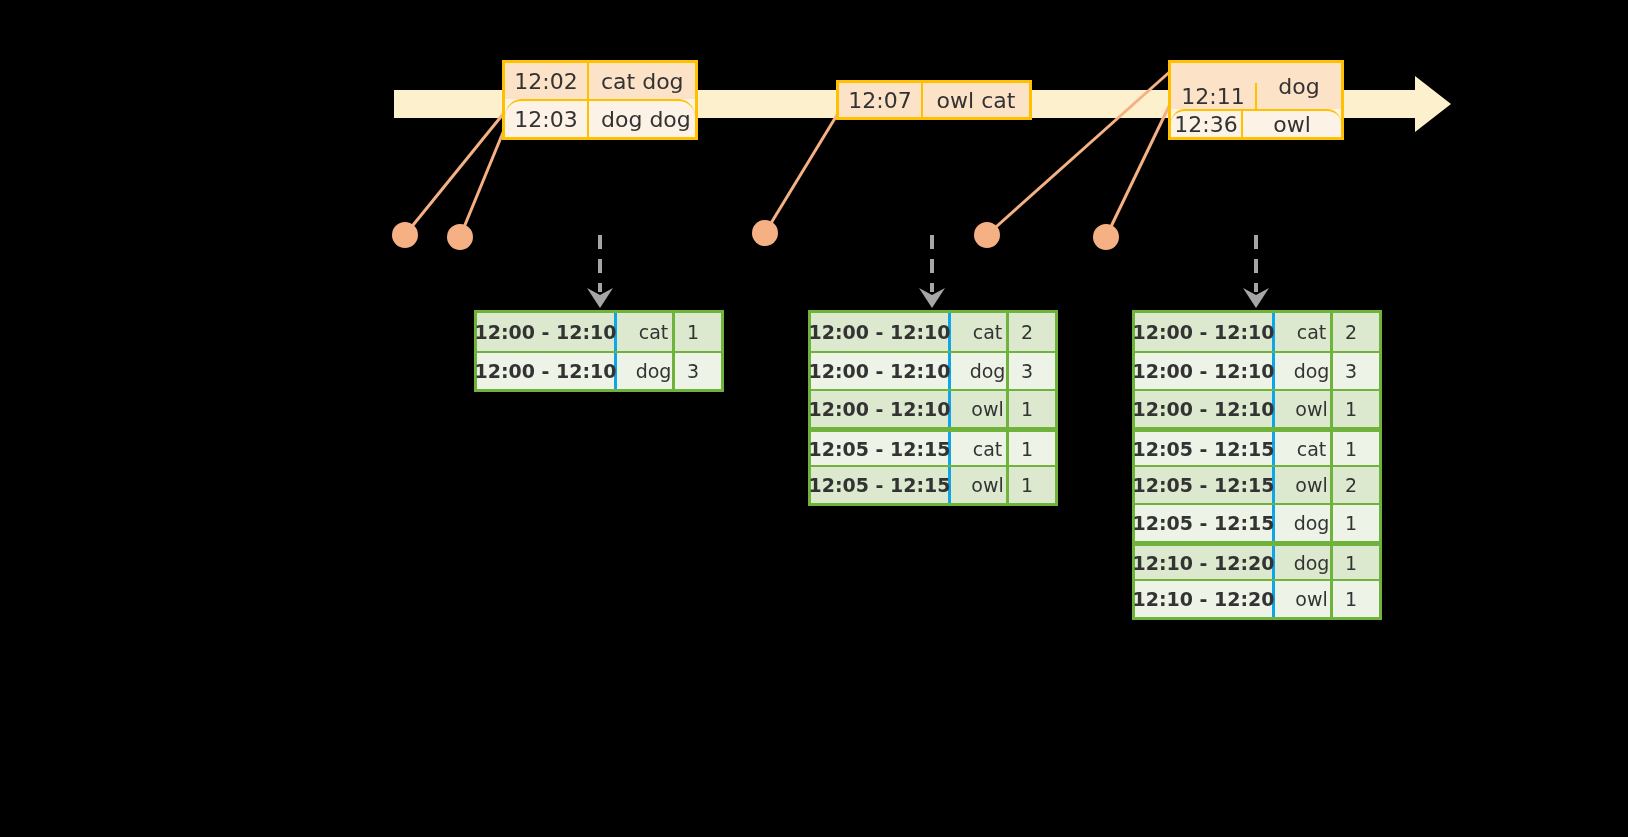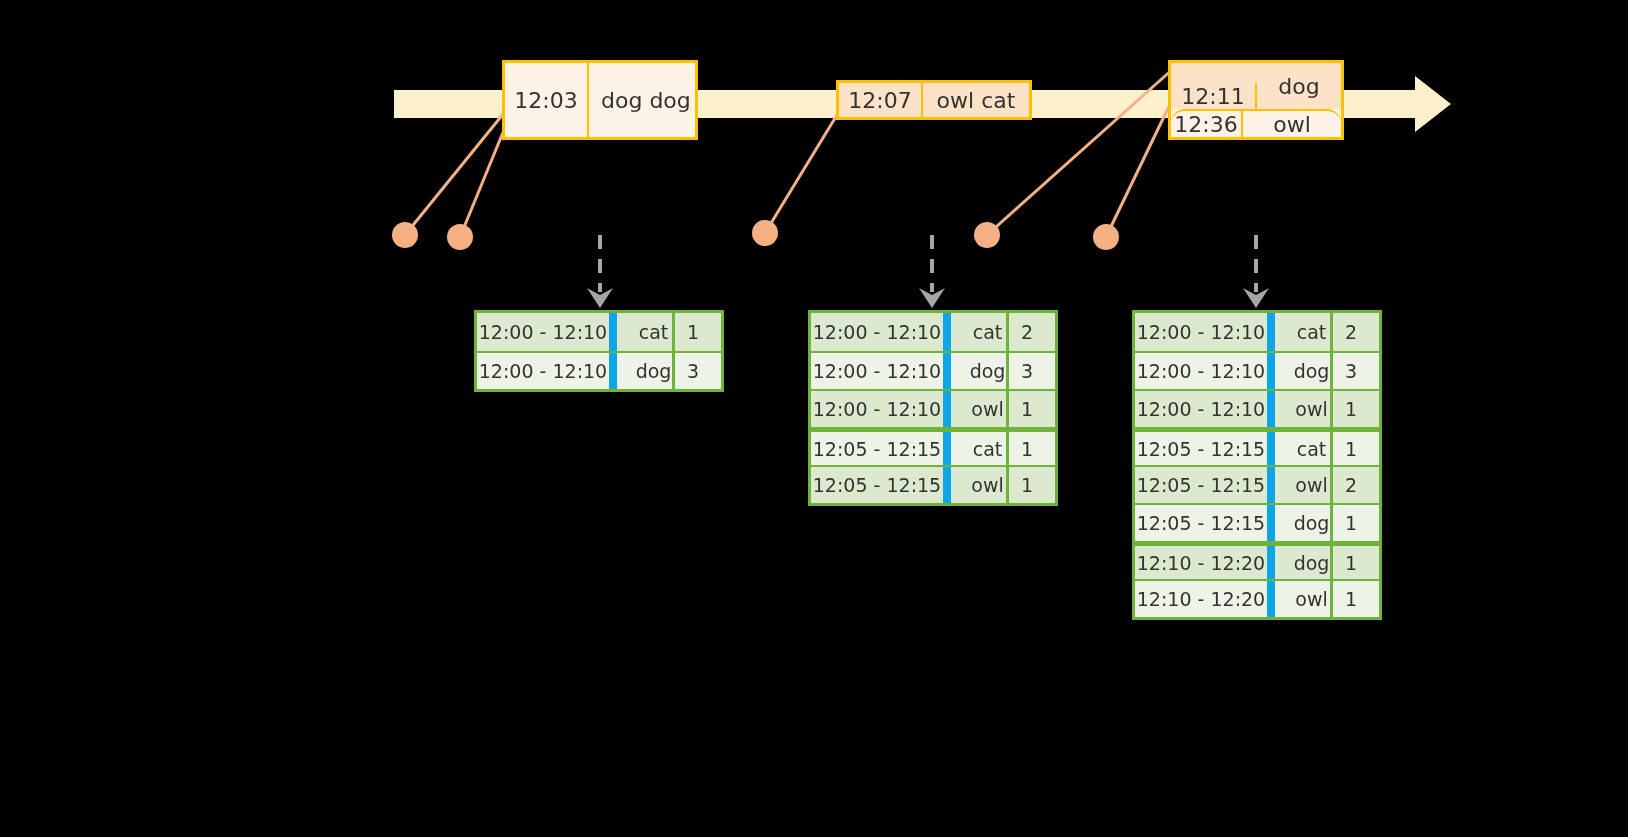--- a/index.html
+++ b/index.html
@@ -92,27 +92,28 @@
     box-sizing: border-box;
   }
   .res-row.odd  { background: #dde9cf; }
   .res-row.even { background: #edf3e6; }
   .res-row + .res-row { border-top: 2px solid #6fb33c; }
   .res-row.group-start + .res-row,
   .res-row.group-break { border-top: 5px solid #6fb33c; }
   .res-win {
     box-sizing: border-box;
     width: 140px;
-    border-right: 8px solid #0ea5e9;
+    border-right: 3px solid #0ea5e9;
     display: flex;
     align-items: center;
     justify-content: center;
     color: #333333;
     font-size: 19px;
     white-space: nowrap;
+    font-weight: bold;
   }
   .res-key {
     box-sizing: border-box;
     width: 58px;
     border-right: 3px solid #6fb33c;
     display: flex;
     align-items: center;
     justify-content: center;
     color: #333333;
     font-size: 19px;
@@ -177,20 +178,24 @@
 
   <div id="dots-layer">
       <div class="dot" style="left: 392px; top: 222px;"></div>
       <div class="dot" style="left: 447px; top: 224px;"></div>
       <div class="dot" style="left: 752px; top: 220px;"></div>
       <div class="dot" style="left: 974px; top: 222px;"></div>
       <div class="dot" style="left: 1093px; top: 224px;"></div>
     </div>
   <div id="events-layer">
       <div class="evt-box" style="left: 502px; top: 60px; width: 196px; height: 80px;">
+        <div class="evt-row shade-a">
+          <div class="evt-time" style="width: 84px;">12:02</div>
+          <div class="evt-words">cat dog</div>
+        </div>
         <div class="evt-row shade-b">
           <div class="evt-time" style="width: 84px;">12:03</div>
           <div class="evt-words">dog dog</div>
         </div>
       </div>
       <div class="evt-box" style="left: 836px; top: 80px; width: 196px; height: 40px;">
         <div class="evt-row shade-a">
           <div class="evt-time" style="width: 84px;">12:07</div>
           <div class="evt-words">owl cat</div>
         </div>

